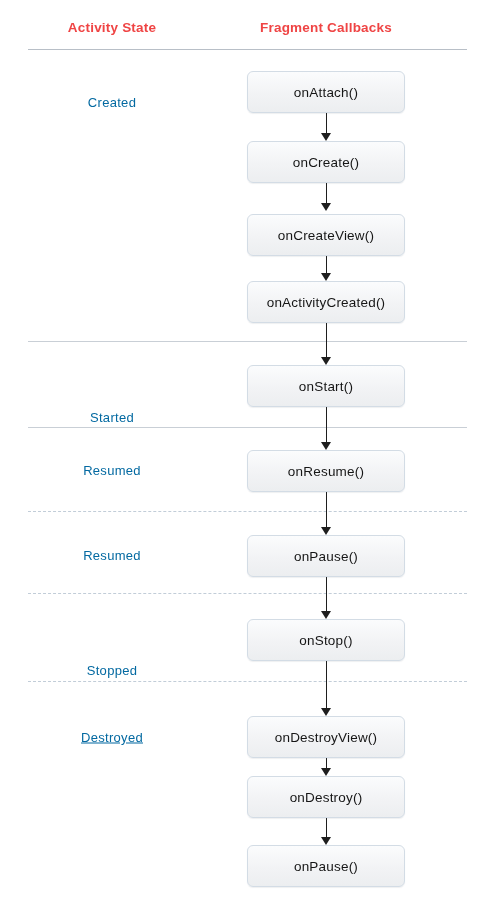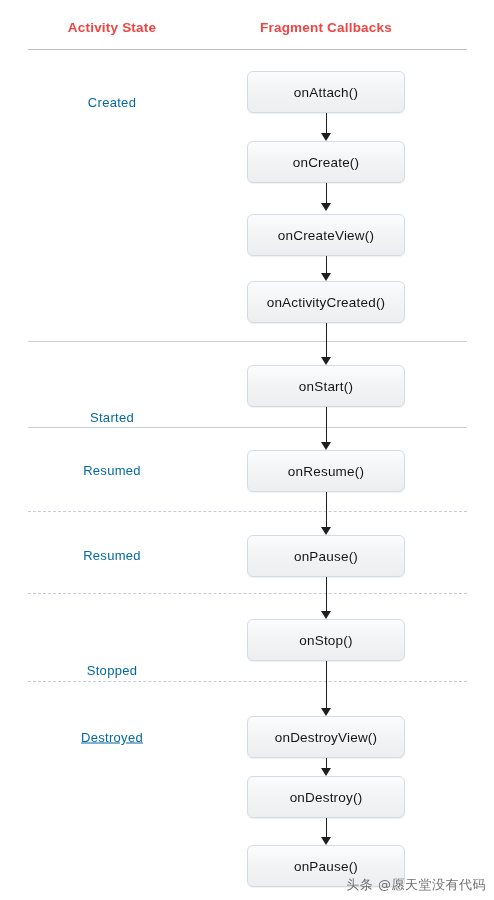--- a/index.html
+++ b/index.html
@@ -189,14 +189,13 @@
         <span class="cb-text">onDestroyView()</span>
       </div>
       <div class="cb-box" style="top: 776px; text-align: center;">
         <span class="cb-text">onDestroy()</span>
       </div>
       <div class="cb-box" style="top: 845px;">
         <span class="cb-text">onPause()</span>
       </div>
     </div>
 
-  <div id="watermark">头条 @愿天堂没有代码</div>
 </div>
 
 </body></html>

